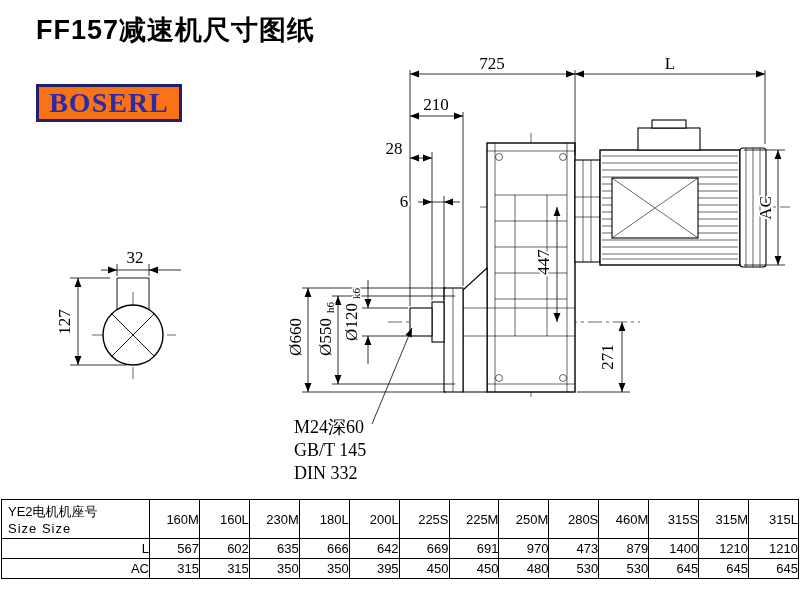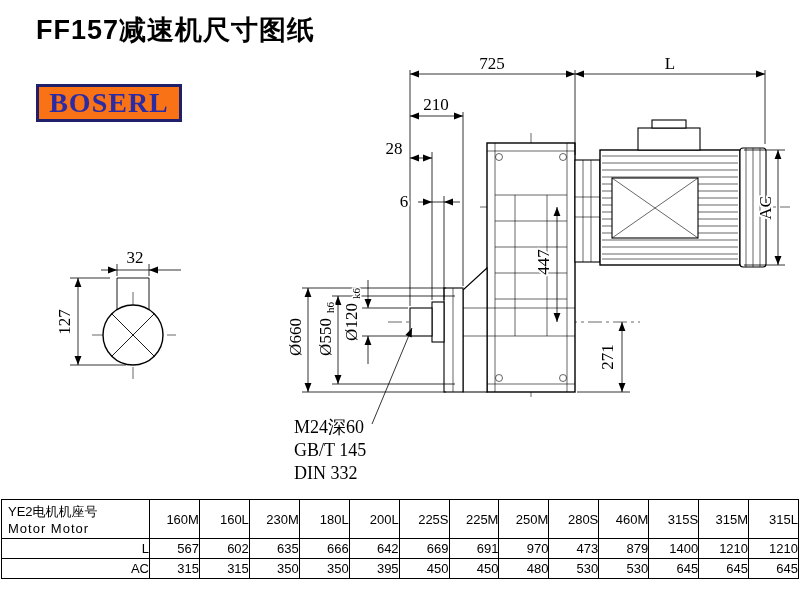--- a/index.html
+++ b/index.html
@@ -171,21 +171,21 @@
         <col>
         <col>
         <col>
         <col>
         <col>
     </colgroup>
     <tbody>
         <tr class="head">
       <th class="first">
         <div class="cn">YE2电机机座号</div>
-        <div class="en">Motor Motor</div>
+        <div class="en">Size Size</div>
       </th>
       <th>160M</th>
       <th>160L</th>
       <th>230M</th>
       <th>180L</th>
       <th>200L</th>
       <th>225S</th>
       <th>225M</th>
       <th>250M</th>
       <th>280S</th>

